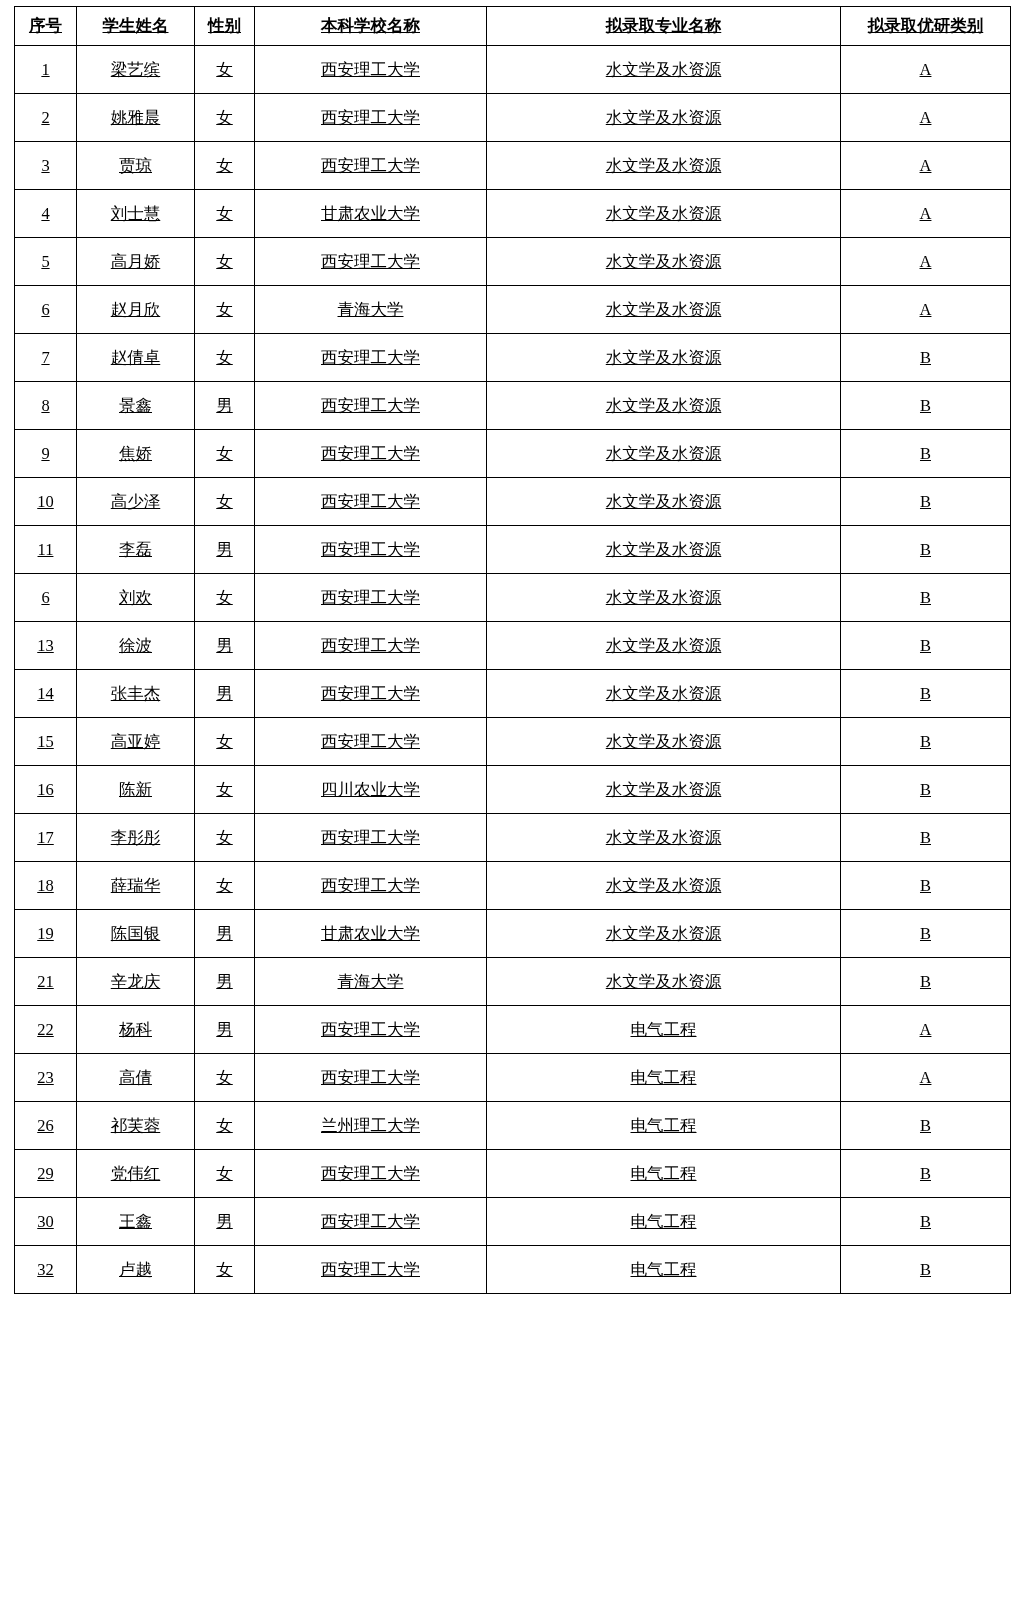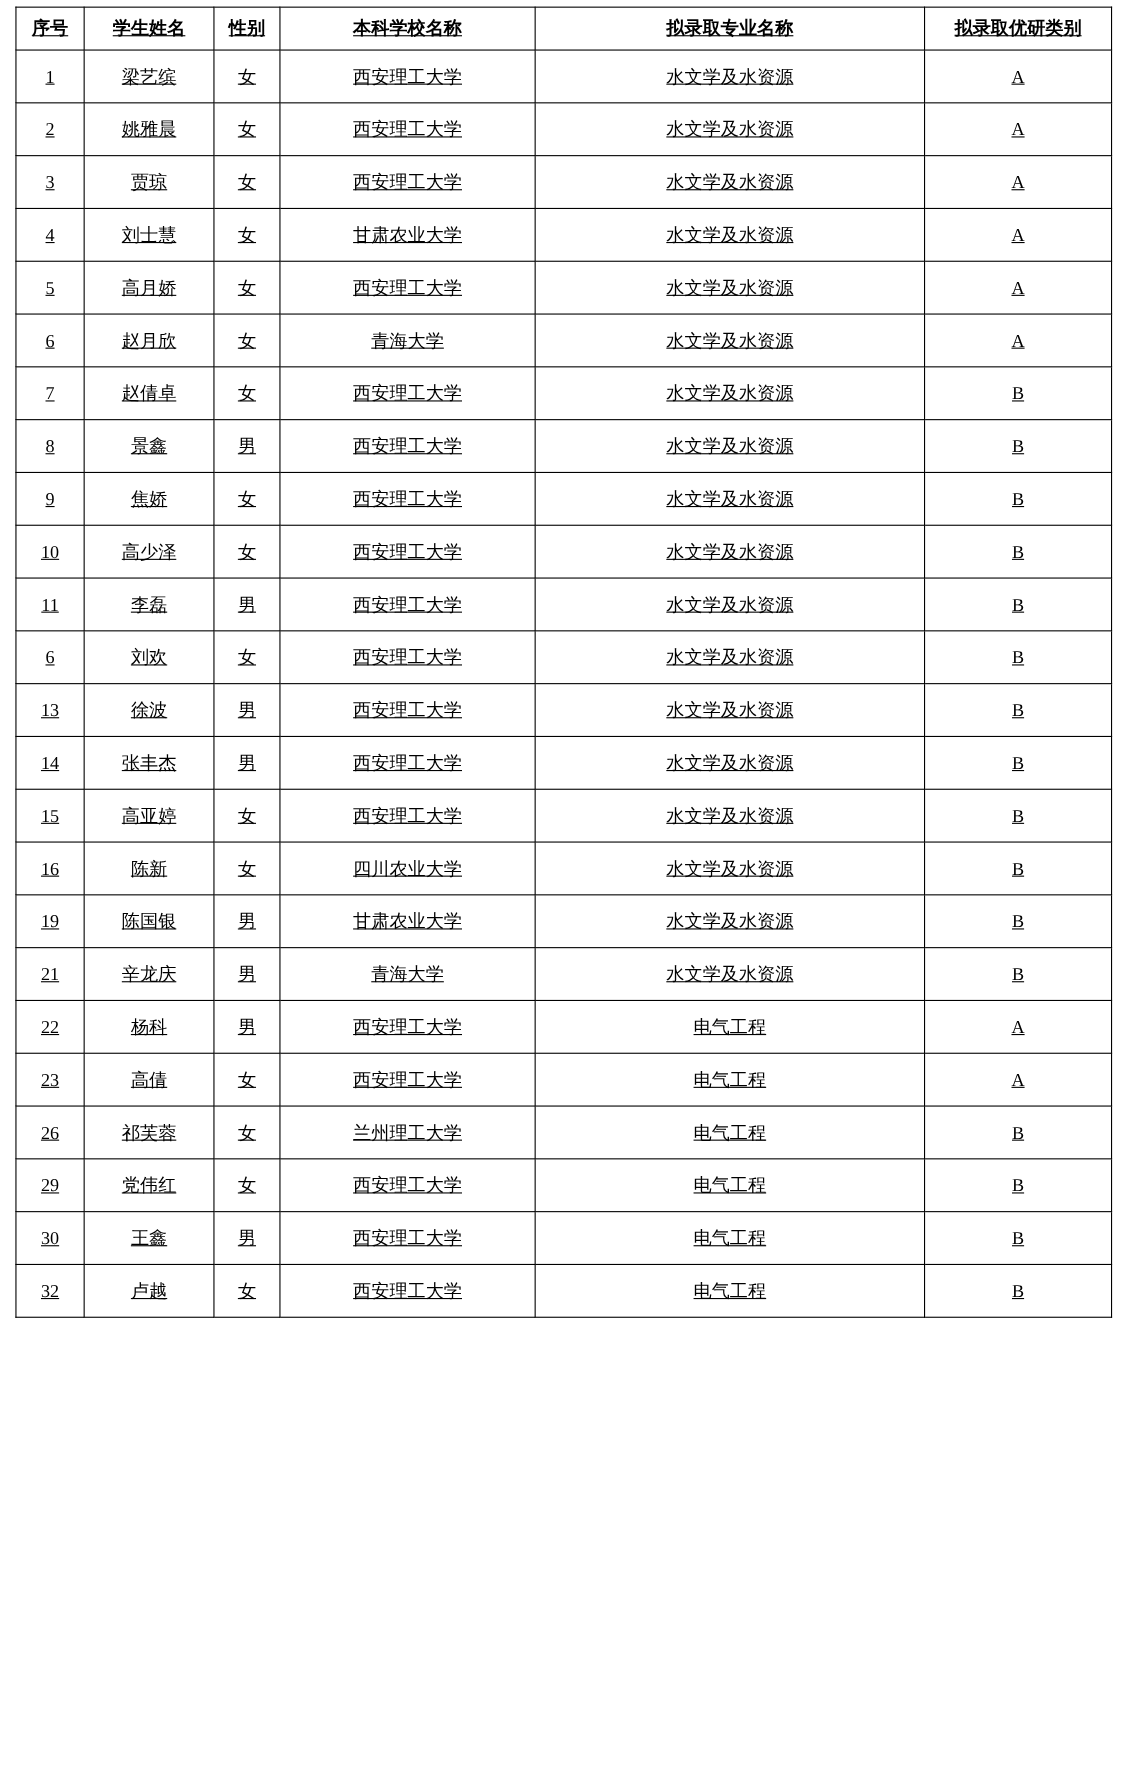--- a/index.html
+++ b/index.html
@@ -198,20 +198,36 @@
         </tr>
         <tr>
           <td class="cell-index">16</td>
           <td class="cell-name">陈新</td>
           <td class="cell-sex">女</td>
           <td class="cell-school">四川农业大学</td>
           <td class="cell-major">水文学及水资源</td>
           <td class="cell-type">B</td>
         </tr>
         <tr>
+          <td class="cell-index">17</td>
+          <td class="cell-name">李彤彤</td>
+          <td class="cell-sex">女</td>
+          <td class="cell-school">西安理工大学</td>
+          <td class="cell-major">水文学及水资源</td>
+          <td class="cell-type">B</td>
+        </tr>
+        <tr>
+          <td class="cell-index">18</td>
+          <td class="cell-name">薛瑞华</td>
+          <td class="cell-sex">女</td>
+          <td class="cell-school">西安理工大学</td>
+          <td class="cell-major">水文学及水资源</td>
+          <td class="cell-type">B</td>
+        </tr>
+        <tr>
           <td class="cell-index">19</td>
           <td class="cell-name">陈国银</td>
           <td class="cell-sex">男</td>
           <td class="cell-school">甘肃农业大学</td>
           <td class="cell-major">水文学及水资源</td>
           <td class="cell-type">B</td>
         </tr>
         <tr>
           <td class="cell-index">21</td>
           <td class="cell-name">辛龙庆</td>

